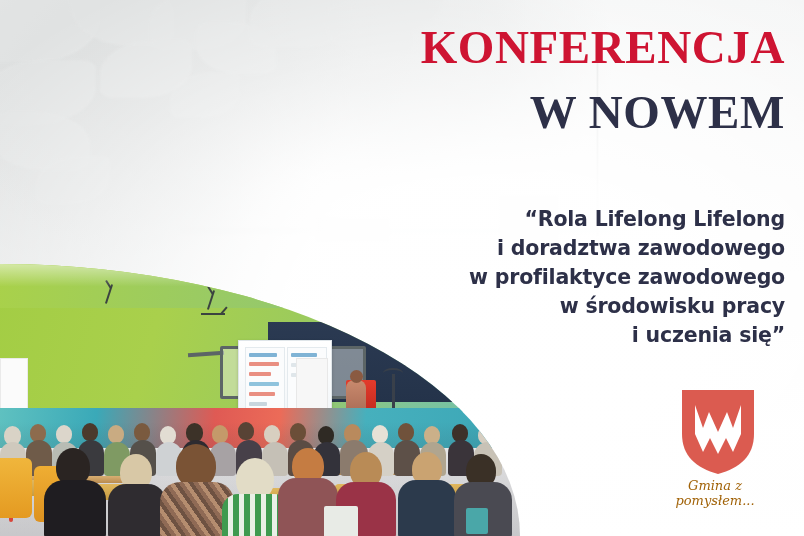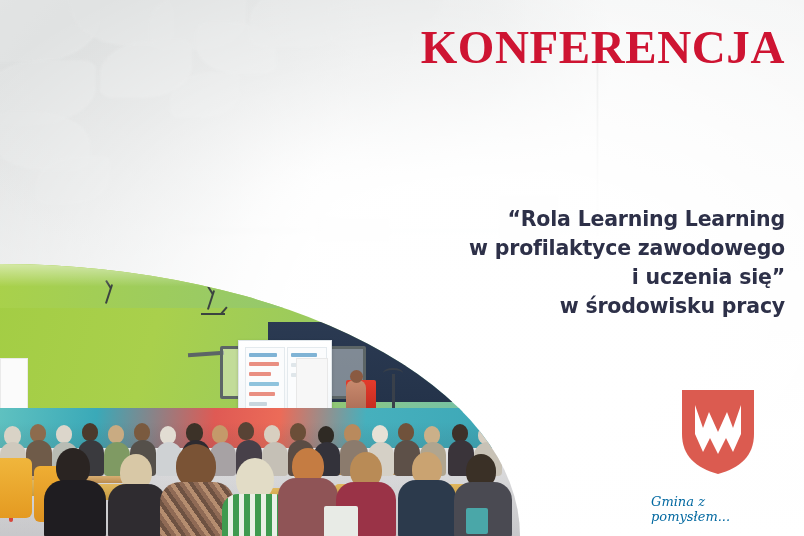--- a/index.html
+++ b/index.html
@@ -253,24 +253,24 @@
     letter-spacing:.3px;
     color:#444a4a;
     text-align:left;
     padding-left:2px;
     margin-top:5px;
   }
   .logo-tag{
     font-family:"DejaVu Serif", serif;
     font-style:italic;
     font-size:13px;
-    color:#0369a1;
-    text-align:left;
+    color:#a16207;
+    text-align:center;
     padding-right:6px;
-    margin-top:18px;
+    margin-top:2px;
   }
 </style>
 </head>
 <body>
 
 <div id="poster">
 
   <div class="bg-wash"></div>
 
   <div class="bg-leaf" style="left:-20px;top:-16px;width:120px;height:78px;"></div>
@@ -450,27 +450,29 @@
     <div class="body" style="left:454px;top:220px;width:58px;height:56px;background:#4a4a52;border-radius:18px 18px 4px 4px;"></div>
 
     <div class="body" style="left:324px;top:244px;width:34px;height:32px;background:#e8ebe6;border-radius:2px;"></div>
     <div class="body" style="left:466px;top:246px;width:22px;height:26px;background:#4aa7a8;border-radius:2px;"></div>
 
     <div class="photo-fade"></div>
   </div>
 
   <div class="headline">
     <span class="hl-1">KONFERENCJA</span>
+    <span class="hl-2">W NOWEM</span>
   </div>
 
   <div class="quote">
-    <span>“Rola Learning Learning</span>
+    <span>“Rola Lifelong Lifelong</span>
+    <span>i doradztwa zawodowego</span>
     <span>w profilaktyce zawodowego</span>
+    <span>w środowisku pracy</span>
     <span>i uczenia się”</span>
-    <span>w środowisku pracy</span>
   </div>
 
   <div class="logo">
     <div class="shield-wrap">
       <svg width="80" height="88" viewBox="0 0 80 88">
         <path d="M4 2 H76 V46 C76 68 62 80 40 86 C18 80 4 68 4 46 Z" fill="#db5b50"></path>
         <path d="M17 17 L25 40 L31 24 L40 44 L49 24 L55 40 L63 17
                  L63 46 L55 64 L48 50 L40 66 L32 50 L25 64 L17 46 Z" fill="#ffffff"></path>
       </svg>
     </div>

